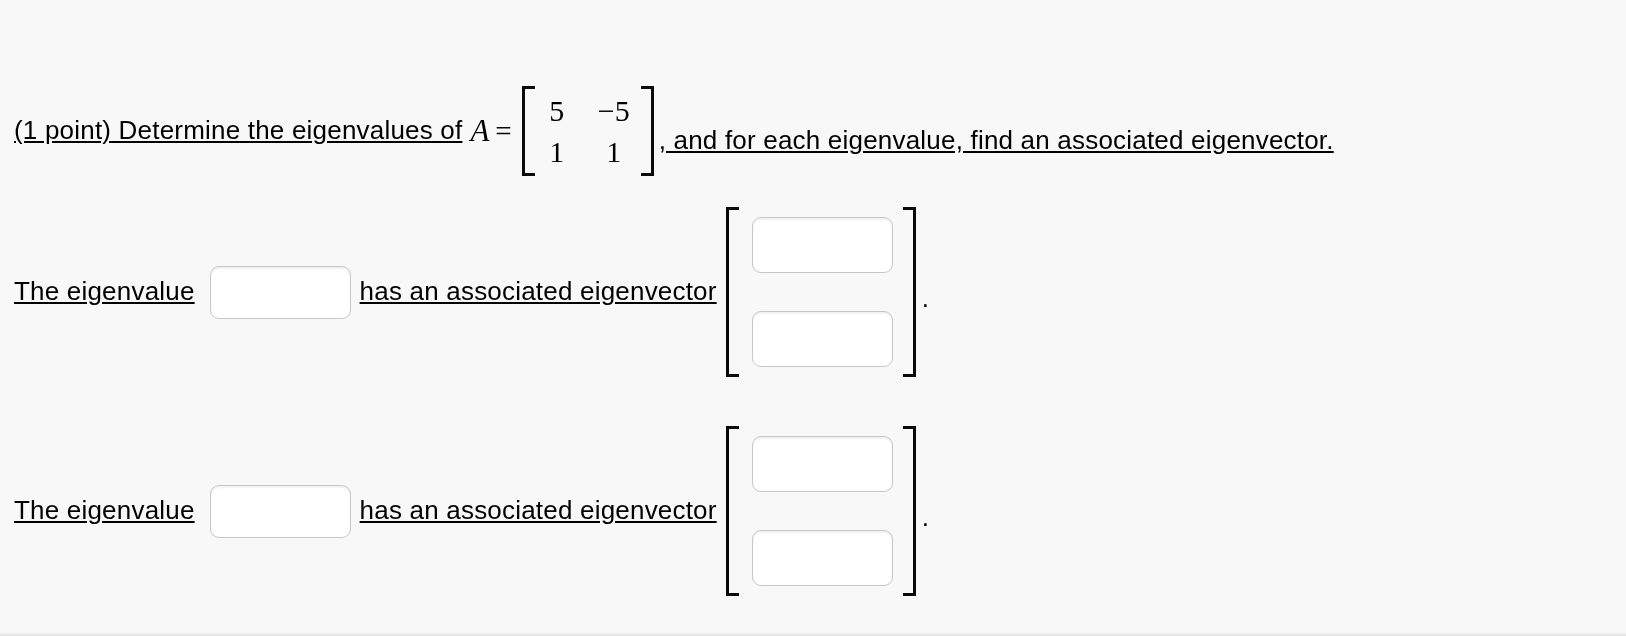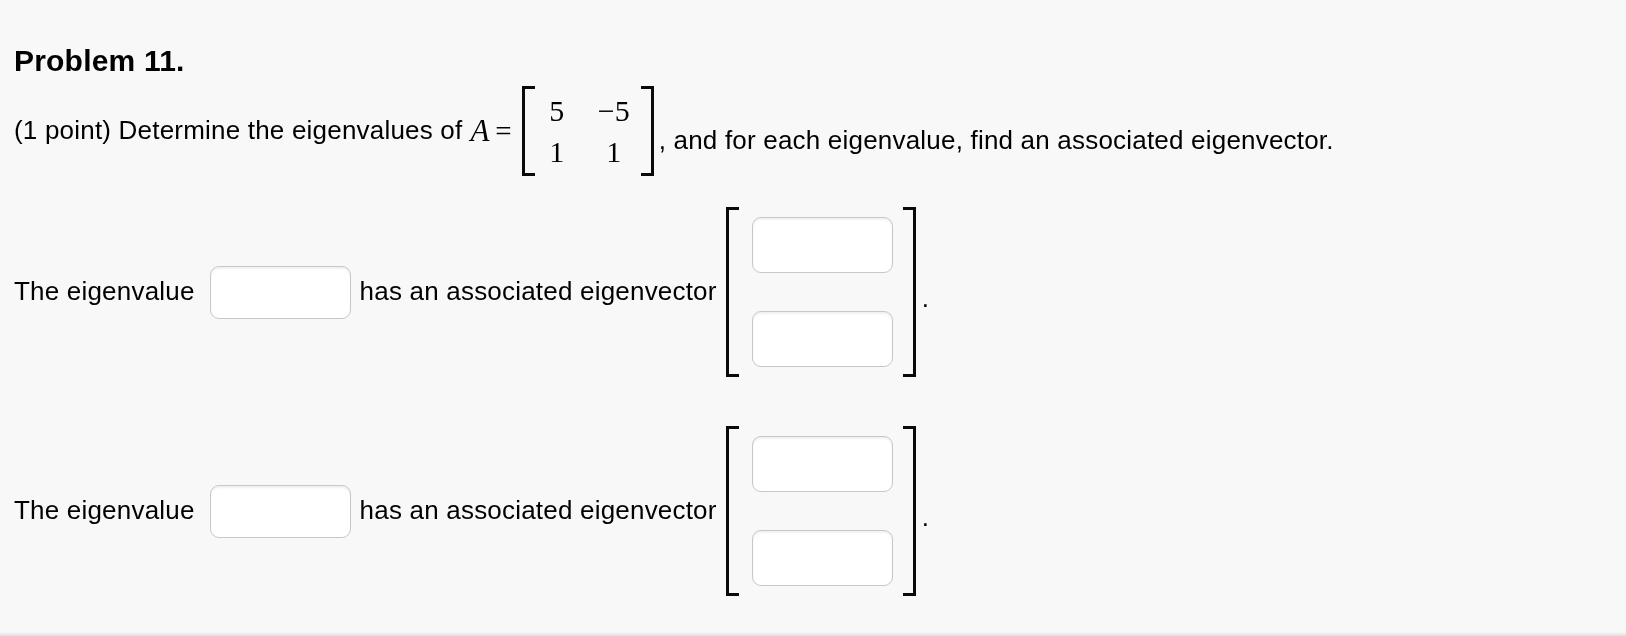--- a/index.html
+++ b/index.html
@@ -38,20 +38,21 @@
   .statement-row {
     top: 86px;
     height: 90px;
   }
   .answer-row-1 { top: 207px; height: 170px; }
   .answer-row-2 { top: 426px; height: 170px; }
   .txt {
     font-size: 26px;
     letter-spacing: 0.2px;
     line-height: 1.2;
+    text-decoration: underline;
   }
   .math-var {
     font-family: "Liberation Serif", "DejaVu Serif", serif;
     font-style: italic;
     font-size: 31px;
     margin-left: 8px;
     margin-right: 6px;
   }
   .math-eq {
     font-family: "Liberation Serif", "DejaVu Serif", serif;
@@ -147,21 +148,20 @@
     bottom: 0;
     height: 4px;
     background: linear-gradient(#f8f8f8, #e0e0e0);
   }
 </style>
 </head>
 <body>
 
 <div class="page">
 
-  <h1 class="title">Problem 11.</h1>
 
   <div class="row statement-row">
     <span class="txt">(1 point) Determine the eigenvalues of</span>
     <span class="math-var">A</span>
     <span class="math-eq">=</span>
     <span class="matrix">
       <span class="brack left"></span>
       <span class="mat-grid">
         <span>5</span>
         <span>−5</span>

